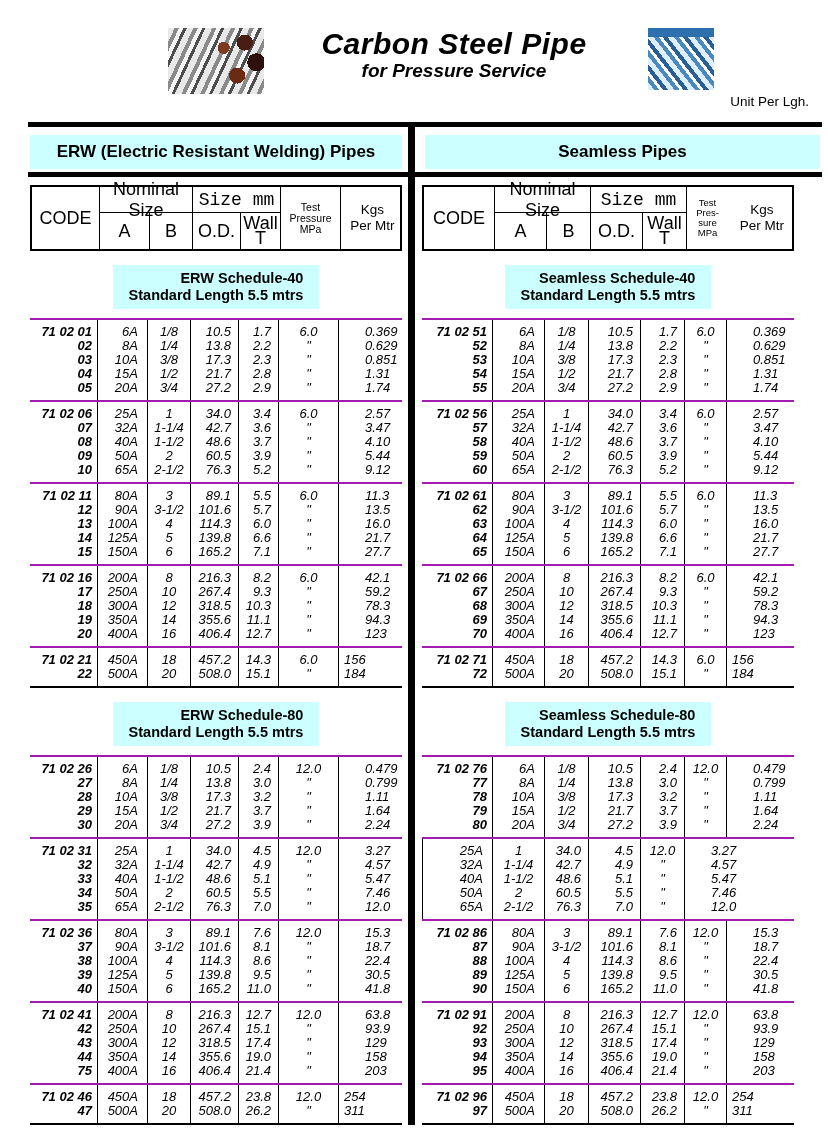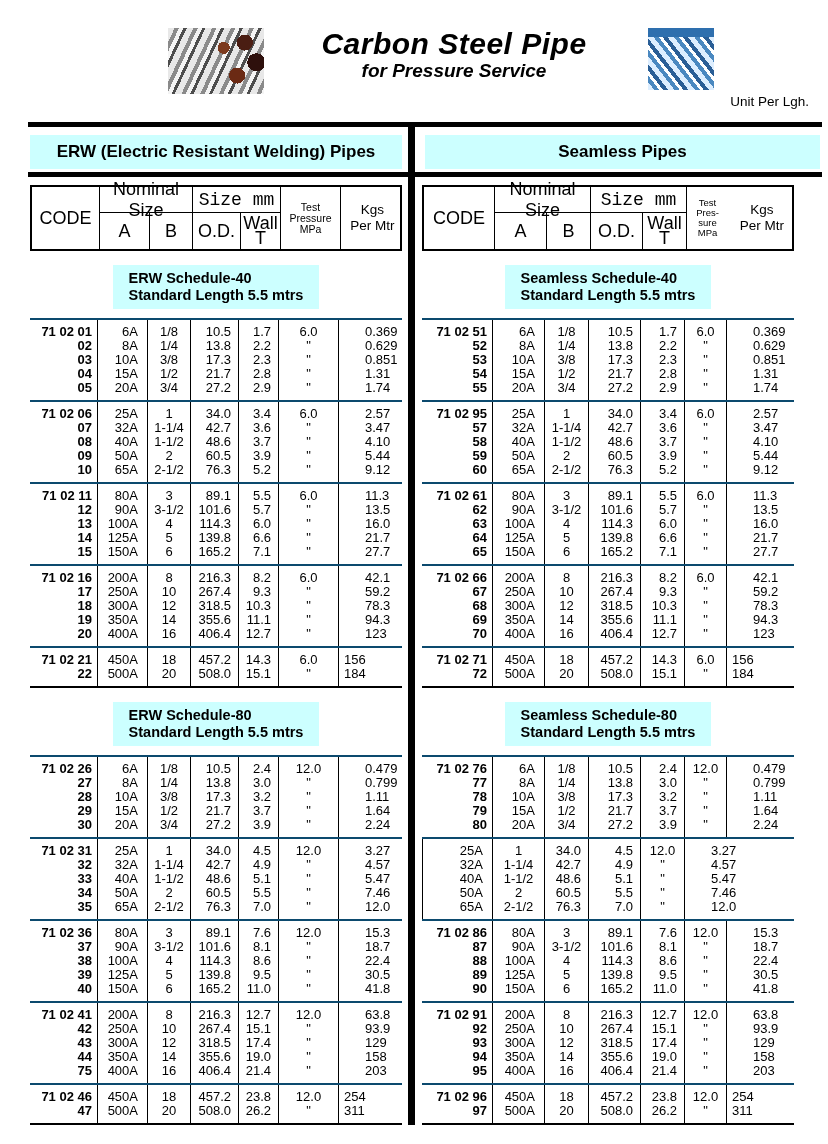--- a/index.html
+++ b/index.html
@@ -68,27 +68,27 @@
   .ch.s-od   { grid-area:2/4/3/5; border-left:1px solid #000; }
   .ch.s-wt   { grid-area:2/5/3/6; border-left:1px solid #000; line-height:15px; }
   .ch.tp     { grid-area:1/6/3/7; border-left:1px solid #000; font-size:10.5px; line-height:11px; }
   .ch.kgsh   { grid-area:1/7/3/8; border-left:1px solid #000; line-height:16px; font-size:13.5px; }
   .column.seamless .ch.tp   { font-size:9.5px; line-height:10px; }
   .column.seamless .ch.kgsh { border-left:none; }
 
   
   .schedule-box {
     display:table; margin:14px auto 9px auto; padding:5px 16px;
-    background:var(--cyan); text-align:left; white-space:pre-line;
+    background:var(--cyan); text-align:right; white-space:pre-line;
     font-size:14.5px; font-weight:bold; line-height:17px;
   }
 
   
   .datatable { width:372px; }
-  .block { display:grid; border-top:2px solid #0c4a6e; }
+  .block { display:grid; border-top:2px solid #a21caf;font-style:italic; }
   .datatable .block:last-child { border-bottom:2px solid #000; }
   .col { padding:5px 0; border-left:1px solid #000; }
   .col.c-code { border-left:none; }
   .cell { height:14px; line-height:14px; font-size:13px; white-space:nowrap; }
   .c-code .cell { font-weight:bold; text-align:right; padding-right:5px; }
   .c-a    .cell { text-align:right; padding-right:9px; }
   .c-b    .cell { text-align:center; }
   .c-od   .cell { text-align:right; padding-right:7px; }
   .c-wallt .cell{ text-align:right; padding-right:7px; }
   .c-test .cell { text-align:center; }
@@ -684,21 +684,21 @@
               <div class="col c-kgs">
                 <div class="cell">0.369</div>
                 <div class="cell">0.629</div>
                 <div class="cell">0.851</div>
                 <div class="cell">1.31</div>
                 <div class="cell">1.74</div>
               </div>
             </div>
             <div class="block gridcols">
               <div class="col c-code">
-                <div class="cell">71 02 95</div>
+                <div class="cell">71 02 56</div>
                 <div class="cell">57</div>
                 <div class="cell">58</div>
                 <div class="cell">59</div>
                 <div class="cell">60</div>
               </div>
               <div class="col c-a">
                 <div class="cell">25A</div>
                 <div class="cell">32A</div>
                 <div class="cell">40A</div>
                 <div class="cell">50A</div>

